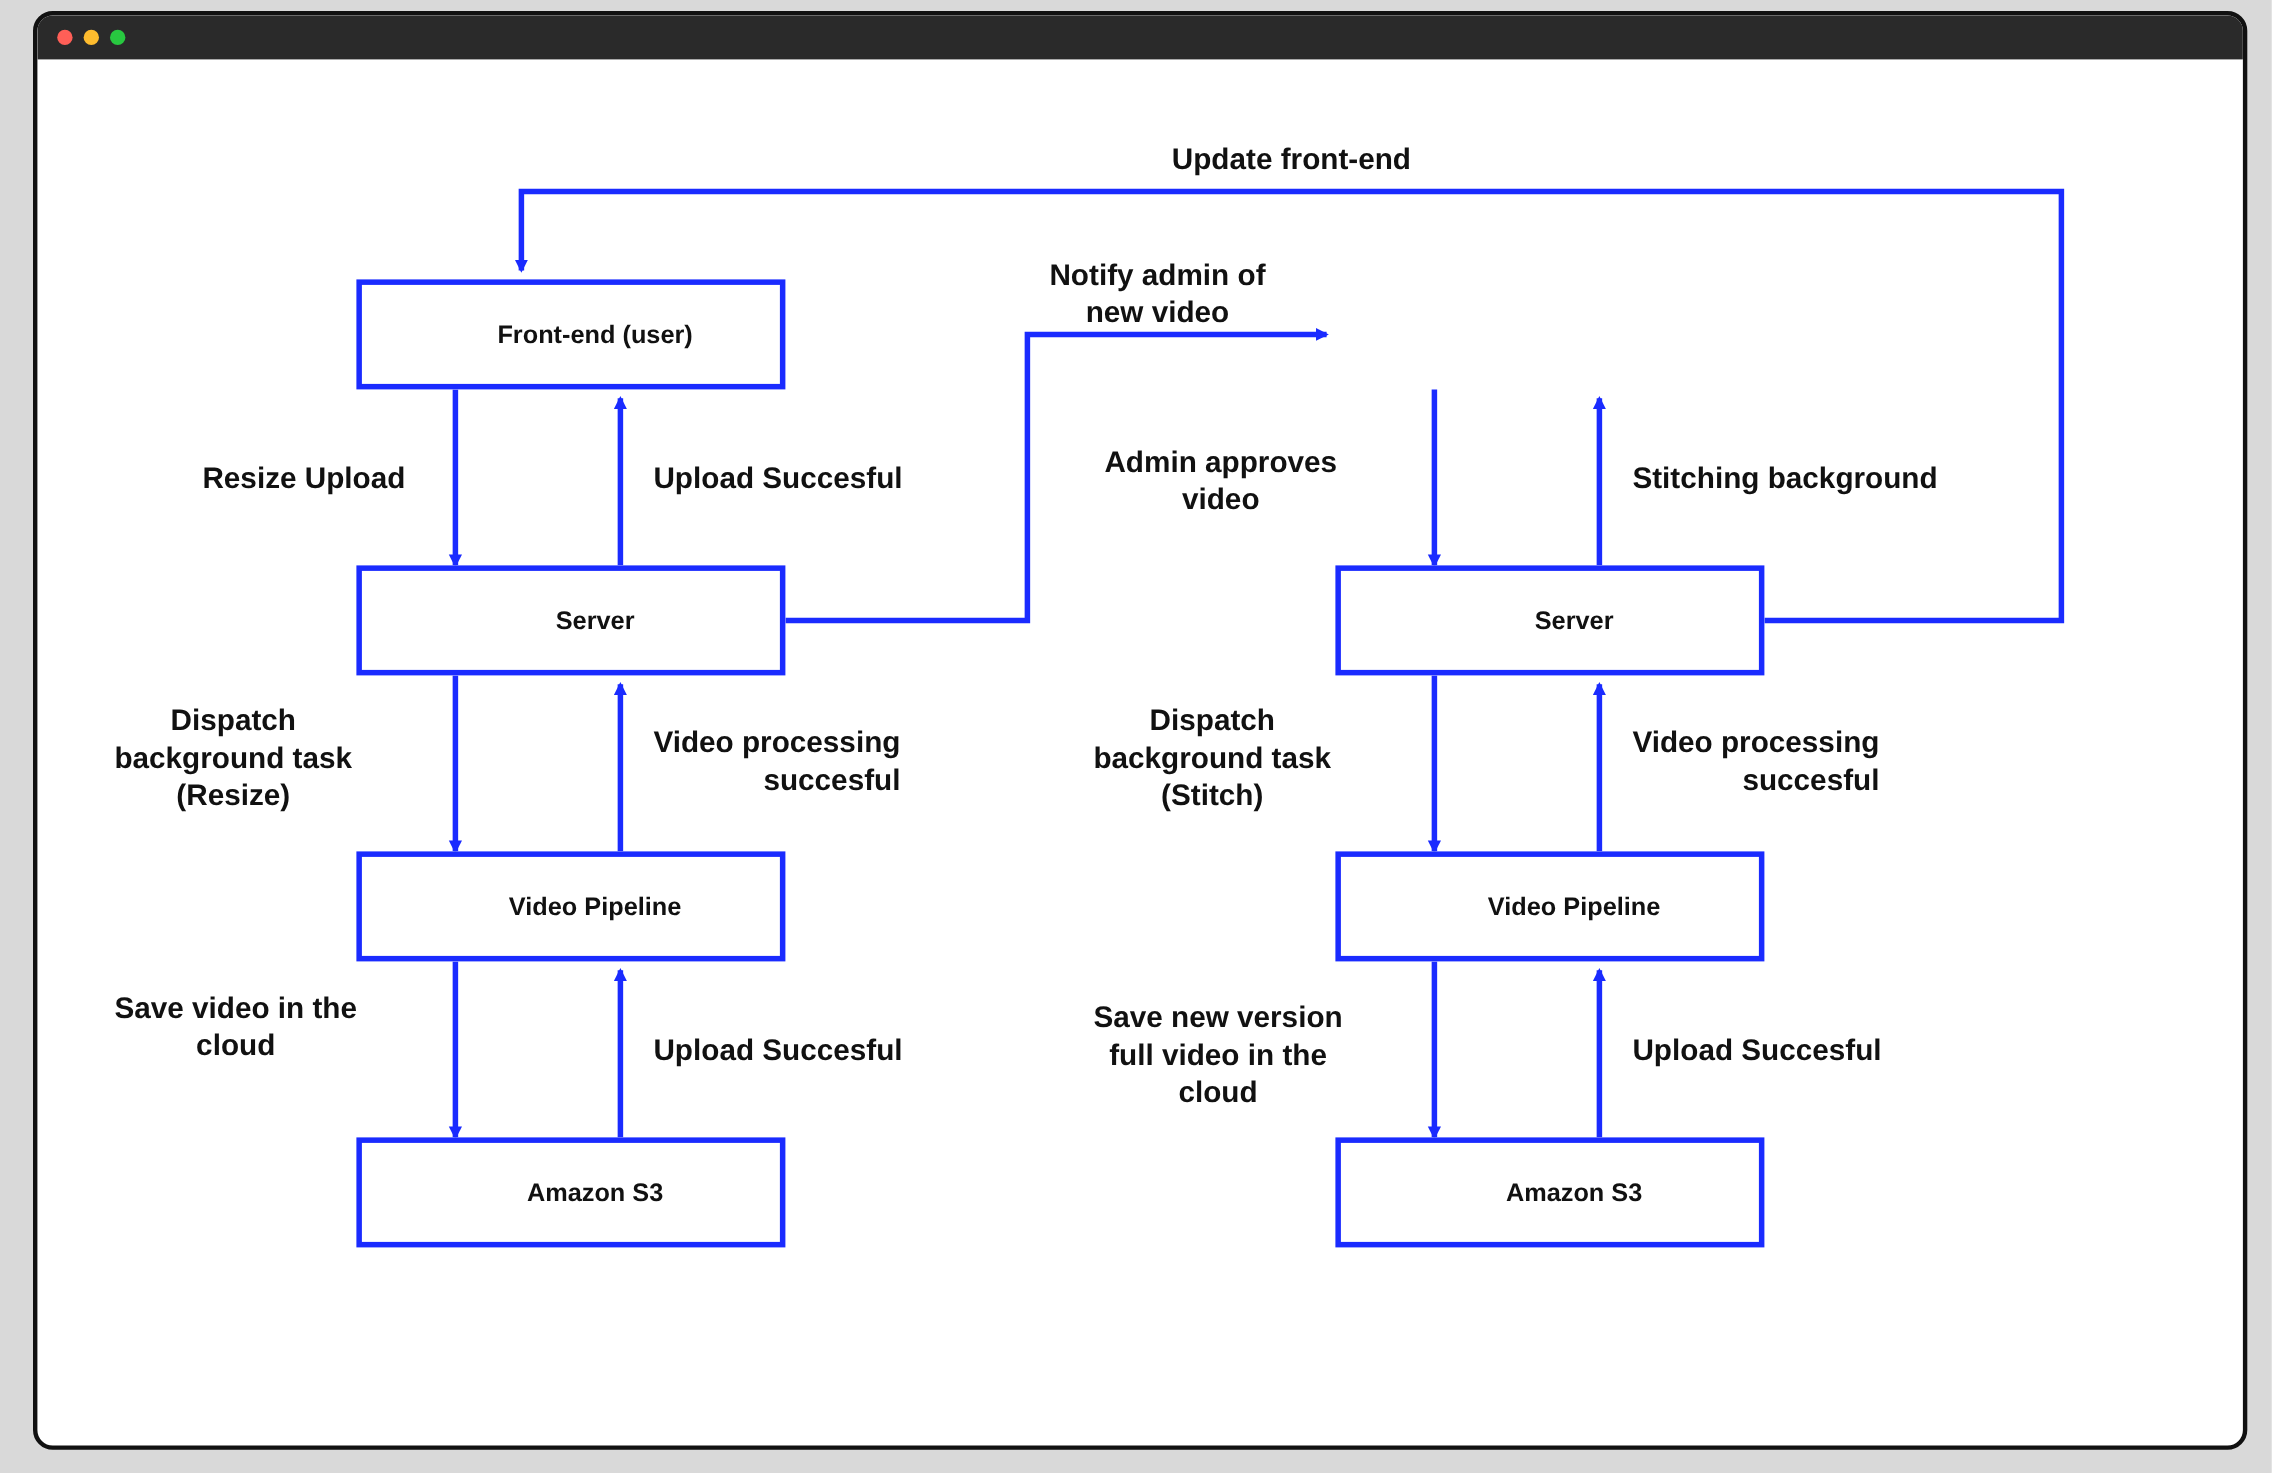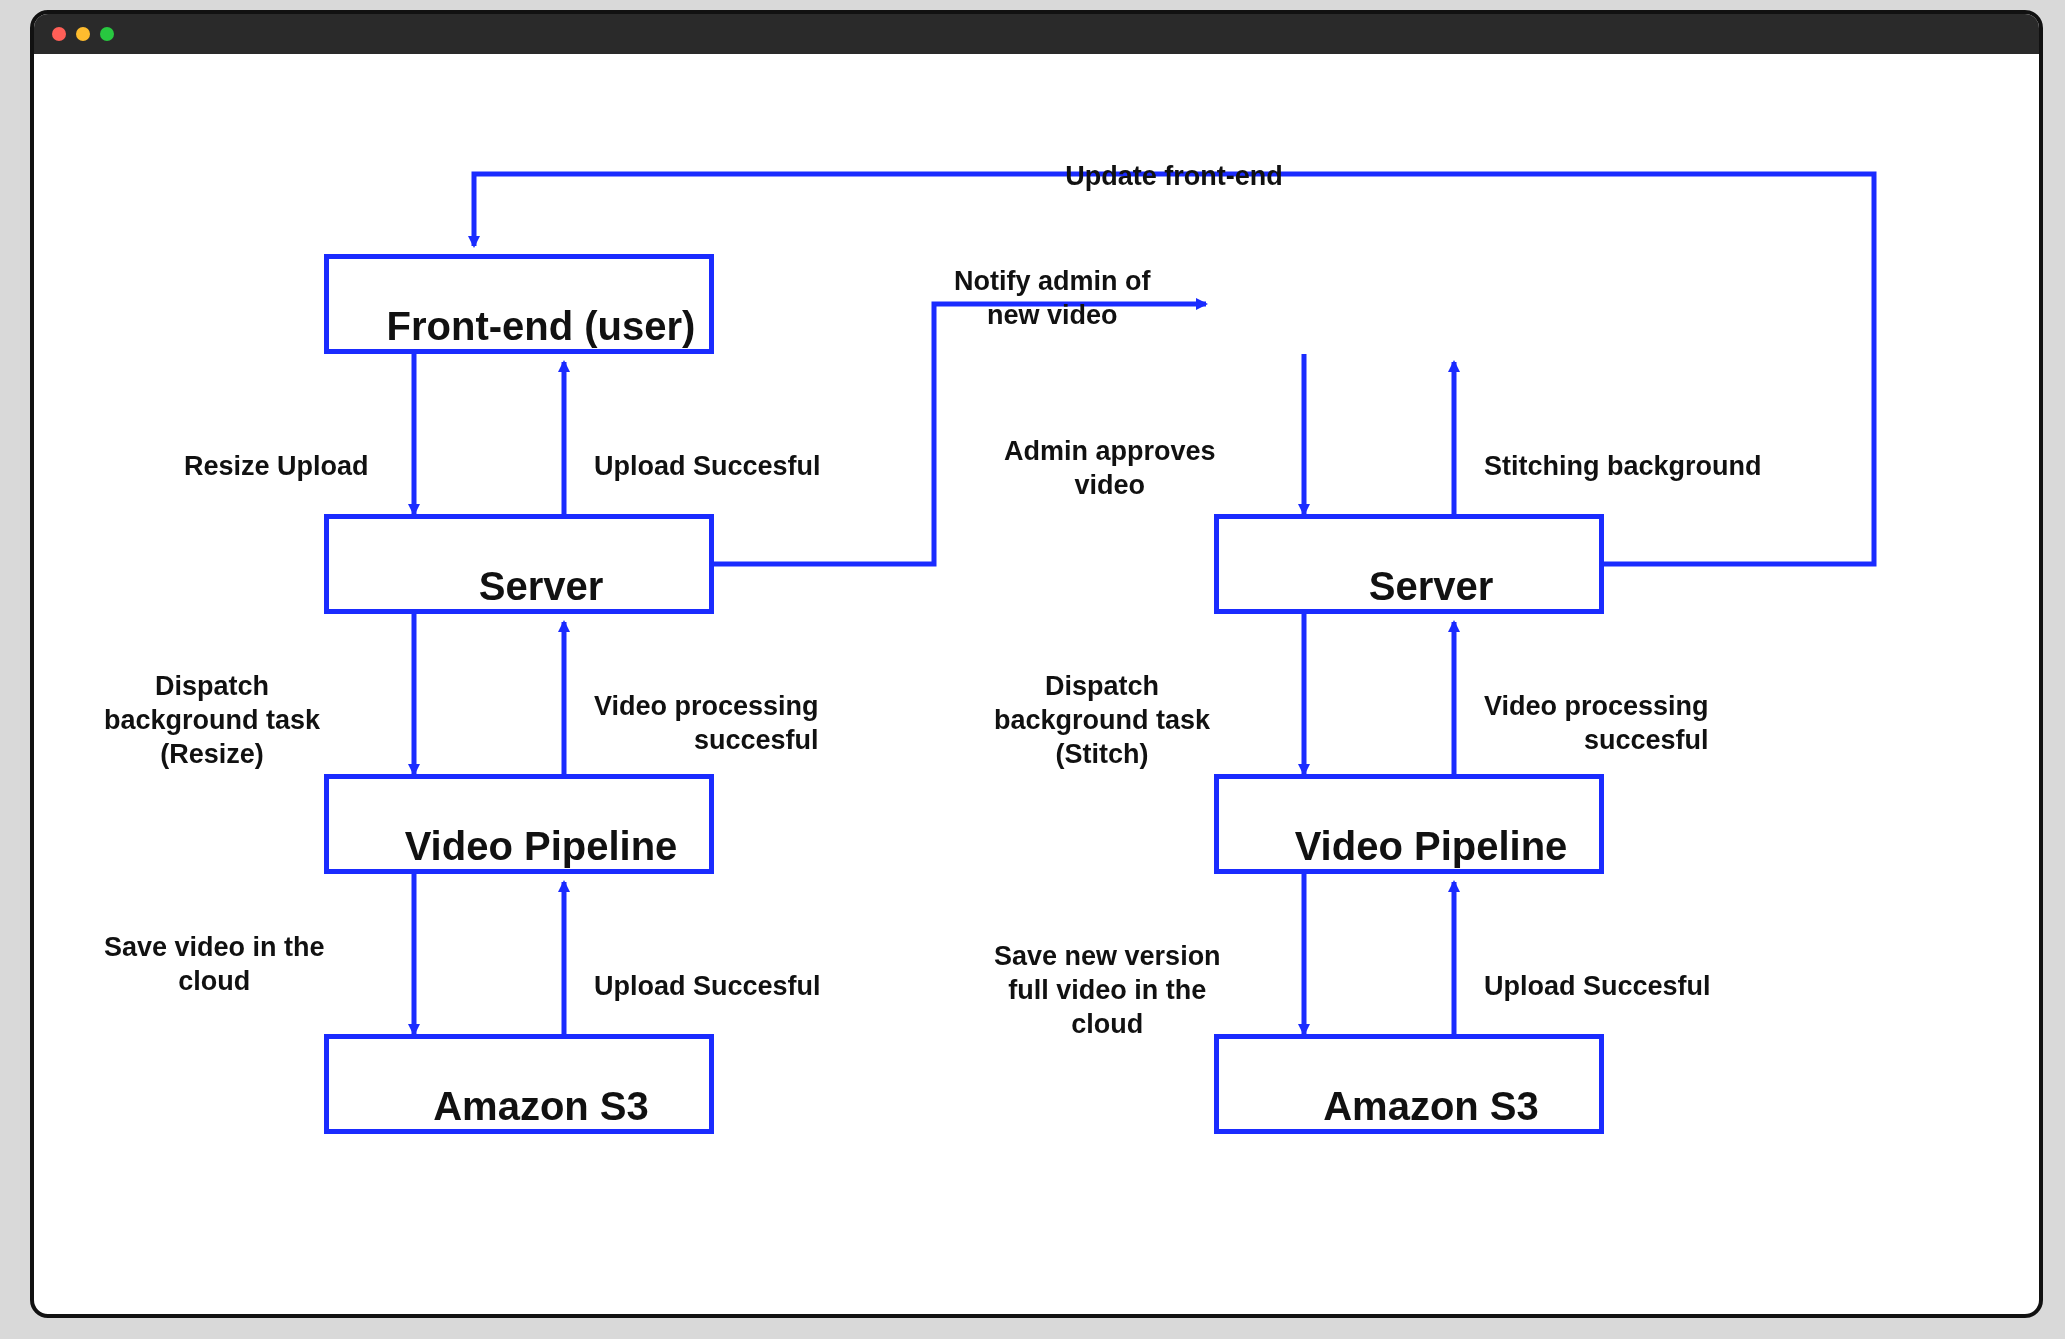--- a/index.html
+++ b/index.html
@@ -24,32 +24,31 @@
   .tl-dot{width:14px;height:14px;border-radius:50%;}
   .tl-red{background:#ff5f57;}
   .tl-yellow{background:#febc2e;}
   .tl-green{background:#28c840;}
   .canvas{position:relative;width:100%;height:calc(100% - 40px);}
   svg{position:absolute;left:0;top:0;width:100%;height:100%;}
   .box{
     position:absolute;
     border:5px solid #1a2bff;
     background:#fff;
-    display:flex;align-items:flex-end;justify-content:center;
-    font-weight:900;font-size:40px;color:#111;
+    display:flex;align-items:center;justify-content:center;
+    font-weight:900;font-size:23px;color:#111;
     box-sizing:border-box;
     text-align:center;
     padding-left:44px;
   }
   .lbl{
     position:absolute;
     font-weight:900;font-size:27px;color:#111;
     line-height:1.25;
     white-space:pre-line;
-    margin-top:31px;
   }
   .lbl.right{text-align:right;}
   .lbl.left{text-align:center;}
   .lbl.center{text-align:center;}
 </style>
 </head>
 <body>
 
 <div class="stage">
   <div class="window">

